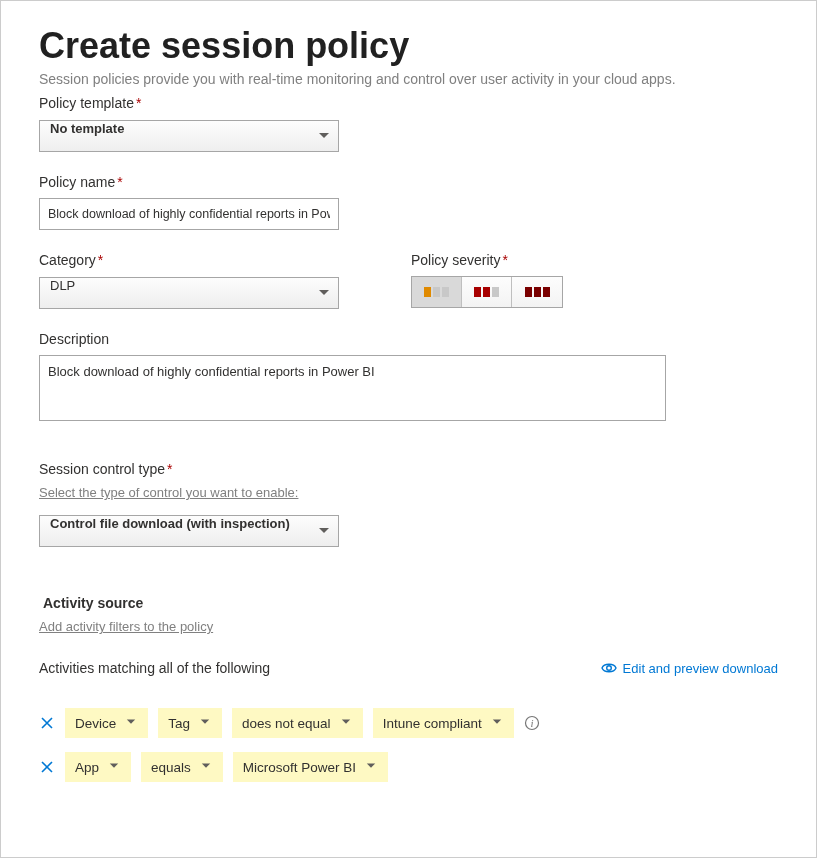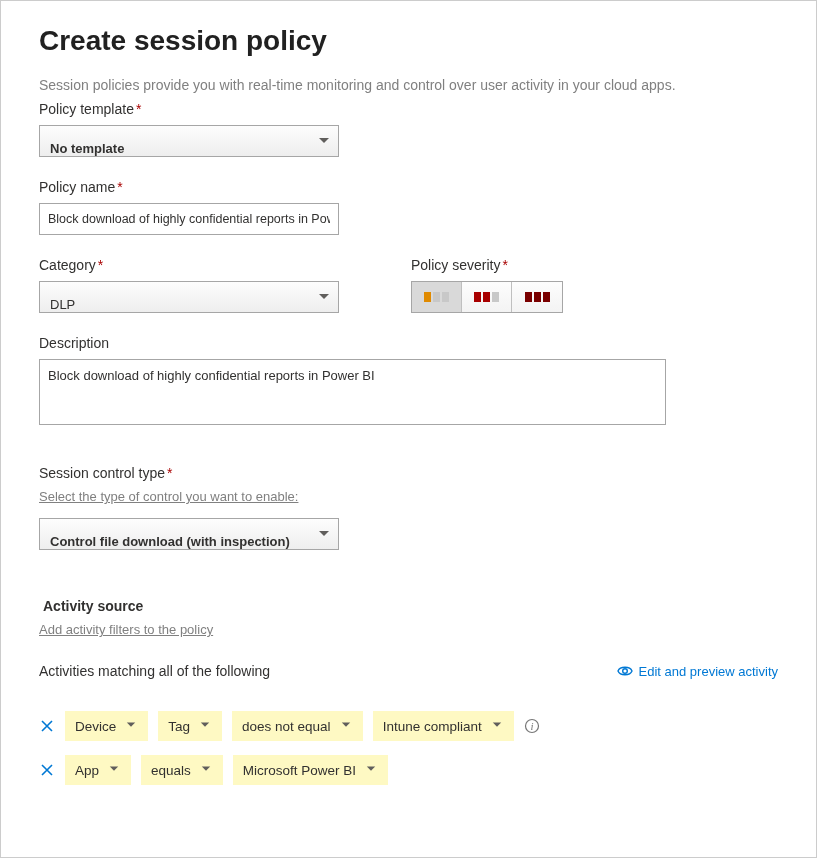--- a/index.html
+++ b/index.html
@@ -10,44 +10,44 @@
     background: #fff;
   }
   .page {
     width: 817px;
     height: 858px;
     border: 1px solid #ccc;
     padding: 24px 38px 10px 38px;
     position: relative;
   }
   h1 {
-    font-size: 28px;
+    font-size: 36px;
     font-weight: 700;
-    margin: 0 0 20px 0;
+    margin: 0 0 4px 0;
     color: #212121;
   }
   .subtitle {
     color: #808080;
     font-size: 14px;
     margin-bottom: 8px;
   }
   .field-label {
     font-size: 14px;
     font-weight: 400;
     color: #323130;
     margin-bottom: 8px;
     display: block;
   }
   .req { color: #a80000; margin-left: 2px; }
   .field-block { margin-bottom: 22px; }
 
   .select {
     position: relative;
     display: inline-flex;
-    align-items: flex-end;
+    align-items: flex-start;
     height: 32px;
     border: 1px solid #a6a6a6;
     background: linear-gradient(#fdfdfd, #eeeeee);
     padding: 0 28px 0 10px;
     font-size: 13px;
     font-weight: 600;
     color: #323130;
     cursor: pointer;
     min-width: 300px;
   }
@@ -281,21 +281,21 @@
 
   <div class="section-sub2">
     <span>Activities matching all of the following</span>
     <span class="preview-link">
       <span class="eye-icon">
         <svg viewBox="0 0 16 16">
             <path d="M1 8 C3 3 13 3 15 8 C13 13 3 13 1 8 Z"></path>
             <circle cx="8" cy="8" r="2.3"></circle>
           </svg>
       </span>
-      <span>Edit and preview activity</span>
+      <span>Edit and preview download</span>
     </span>
   </div>
 
   <div id="filters-container">
       <div class="filter-row">
         <span class="close-x">
           <svg viewBox="0 0 16 16">
             <path d="M3 3 L13 13 M13 3 L3 13"></path>
           </svg>
         </span>

